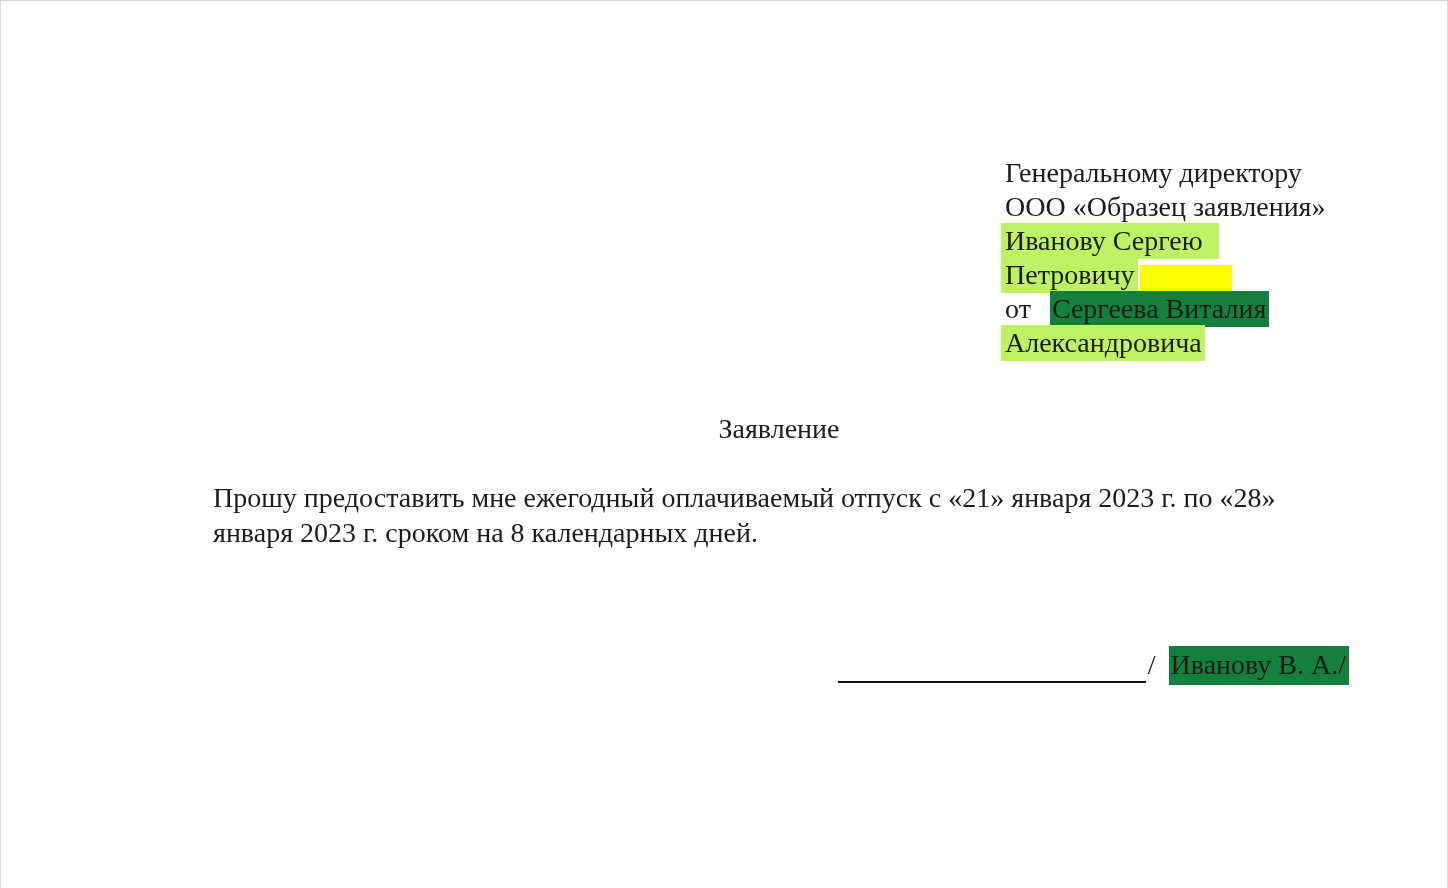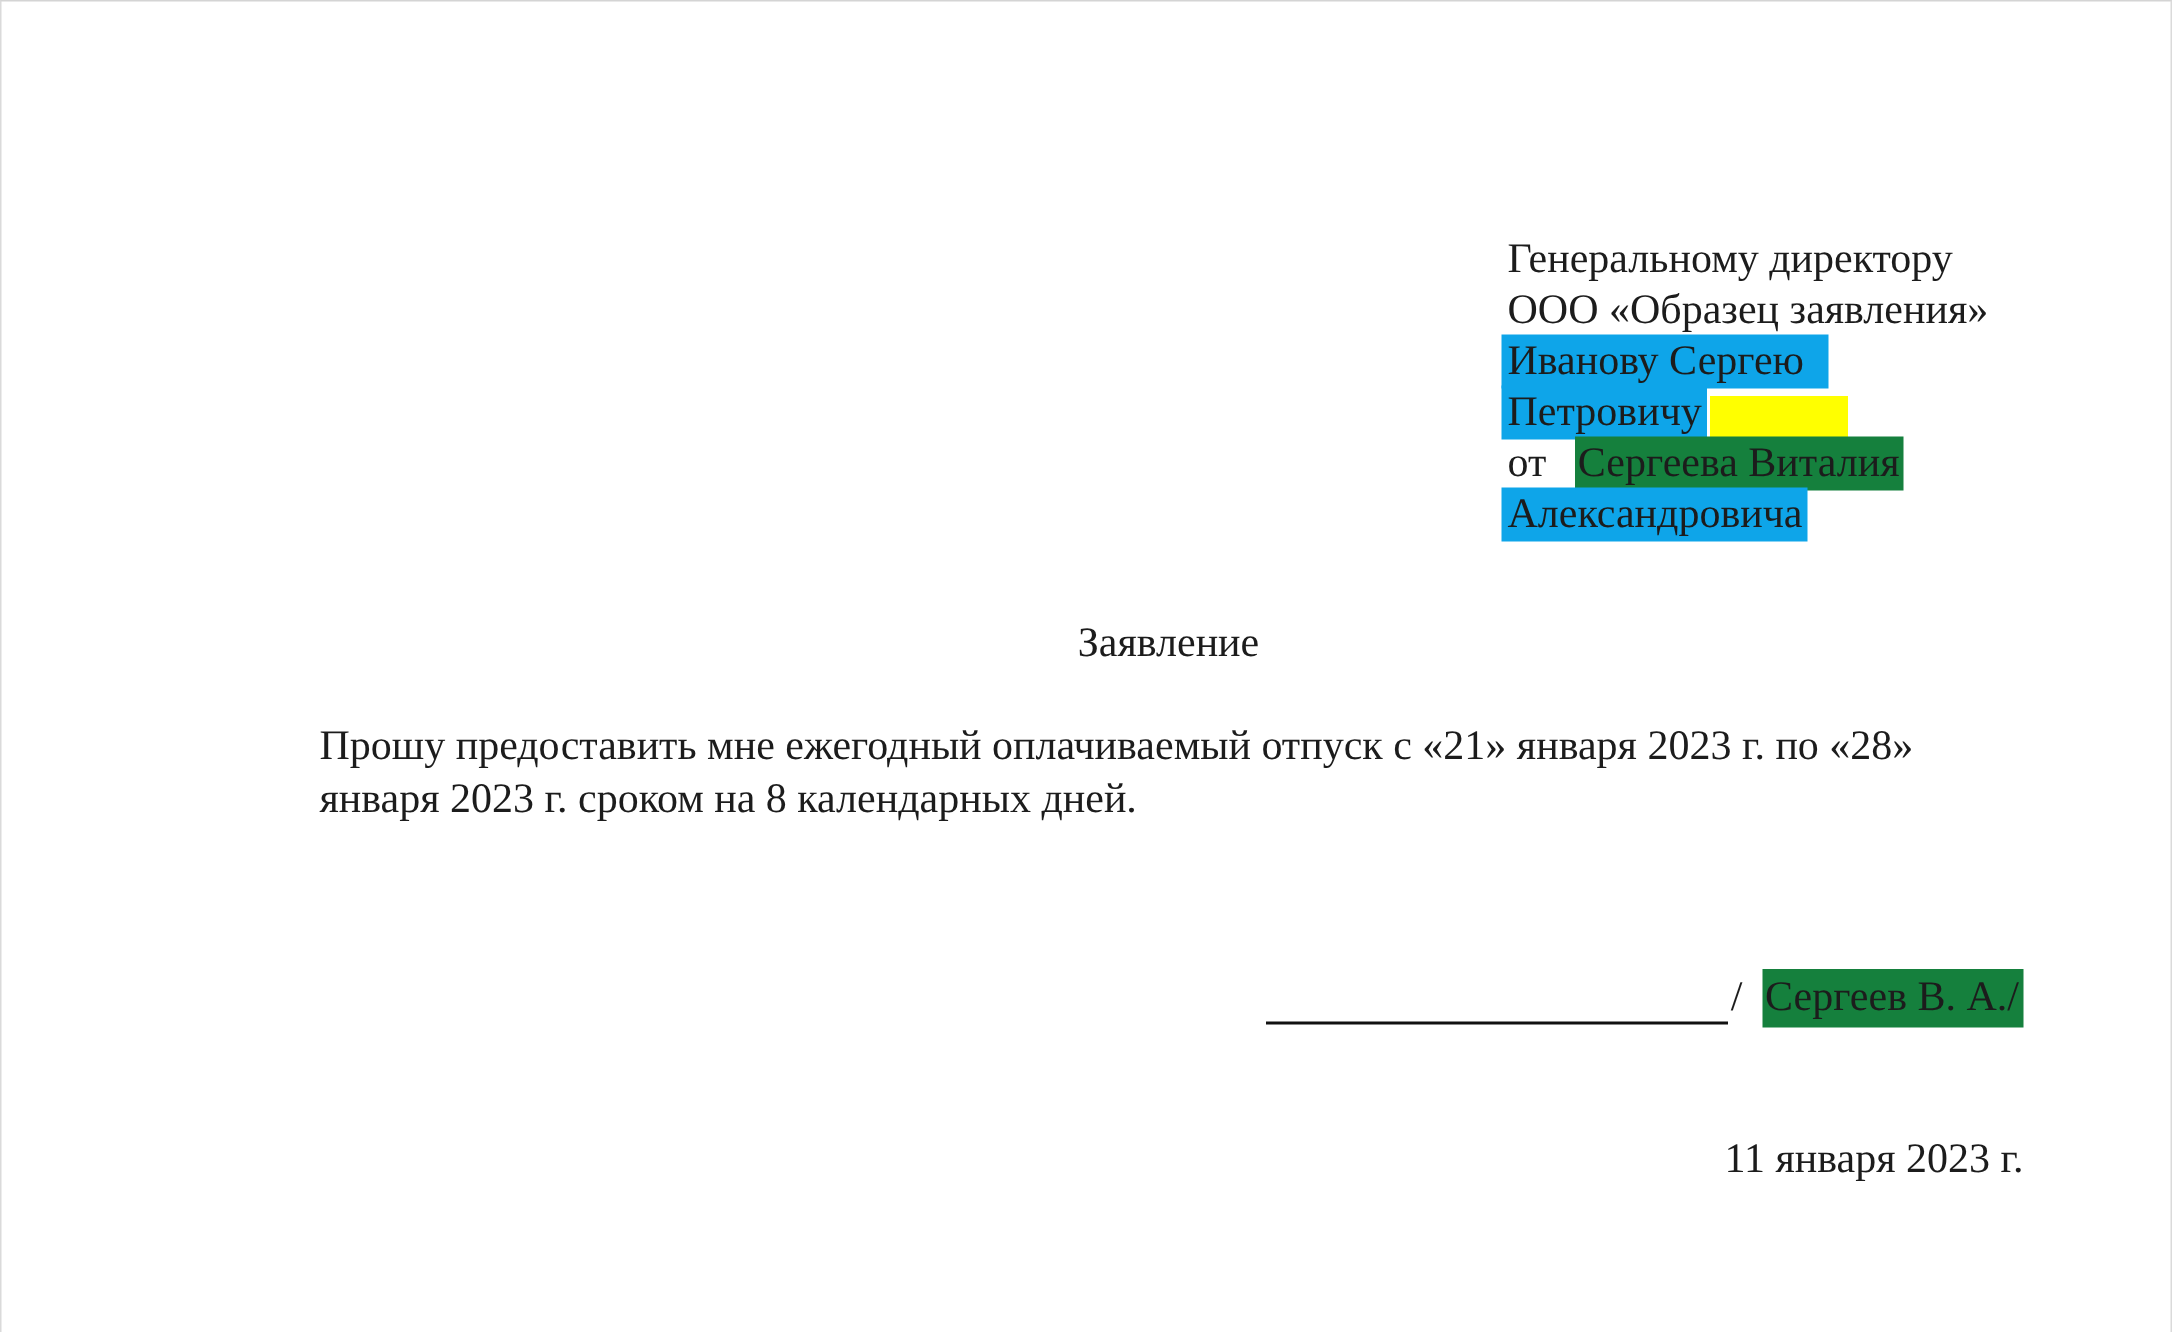--- a/index.html
+++ b/index.html
@@ -23,21 +23,21 @@
     overflow: hidden;
   }
   .recipient {
     position: absolute;
     left: 1004px;
     top: 155px;
     white-space: nowrap;
   }
   .recipient .line { height: 34px; }
   .hl {
-    background: #0ea5e9;
+    background: #bef264;
     padding: 2px 3px 3px 4px;
     margin-left: -4px;
   }
   .hl-inline {
     background: #15803d;
     padding: 2px 3px 3px 2px;
     margin-left: 12px;
   }
   .hl-tail {
     display: inline-block;
@@ -105,18 +105,17 @@
   <div class="doc-title">Заявление</div>
 
   <div class="body-par">
     <div class="body-line">Прошу предоставить мне ежегодный оплачиваемый отпуск с «21» января 2023 г. по «28»</div>
     <div class="body-line">января 2023 г. сроком на 8 календарных дней.</div>
   </div>
 
   <div class="sig-row">
     <span class="sig-line"></span>
       <span class="sig-sep">/</span>
-      <span class="hl-inline">Сергеев В. А./</span>
+      <span class="hl-inline">Иванову В. А./</span>
   </div>
 
-  <div class="doc-date">11 января 2023 г.</div>
 
 </div>
 
 </body></html>

